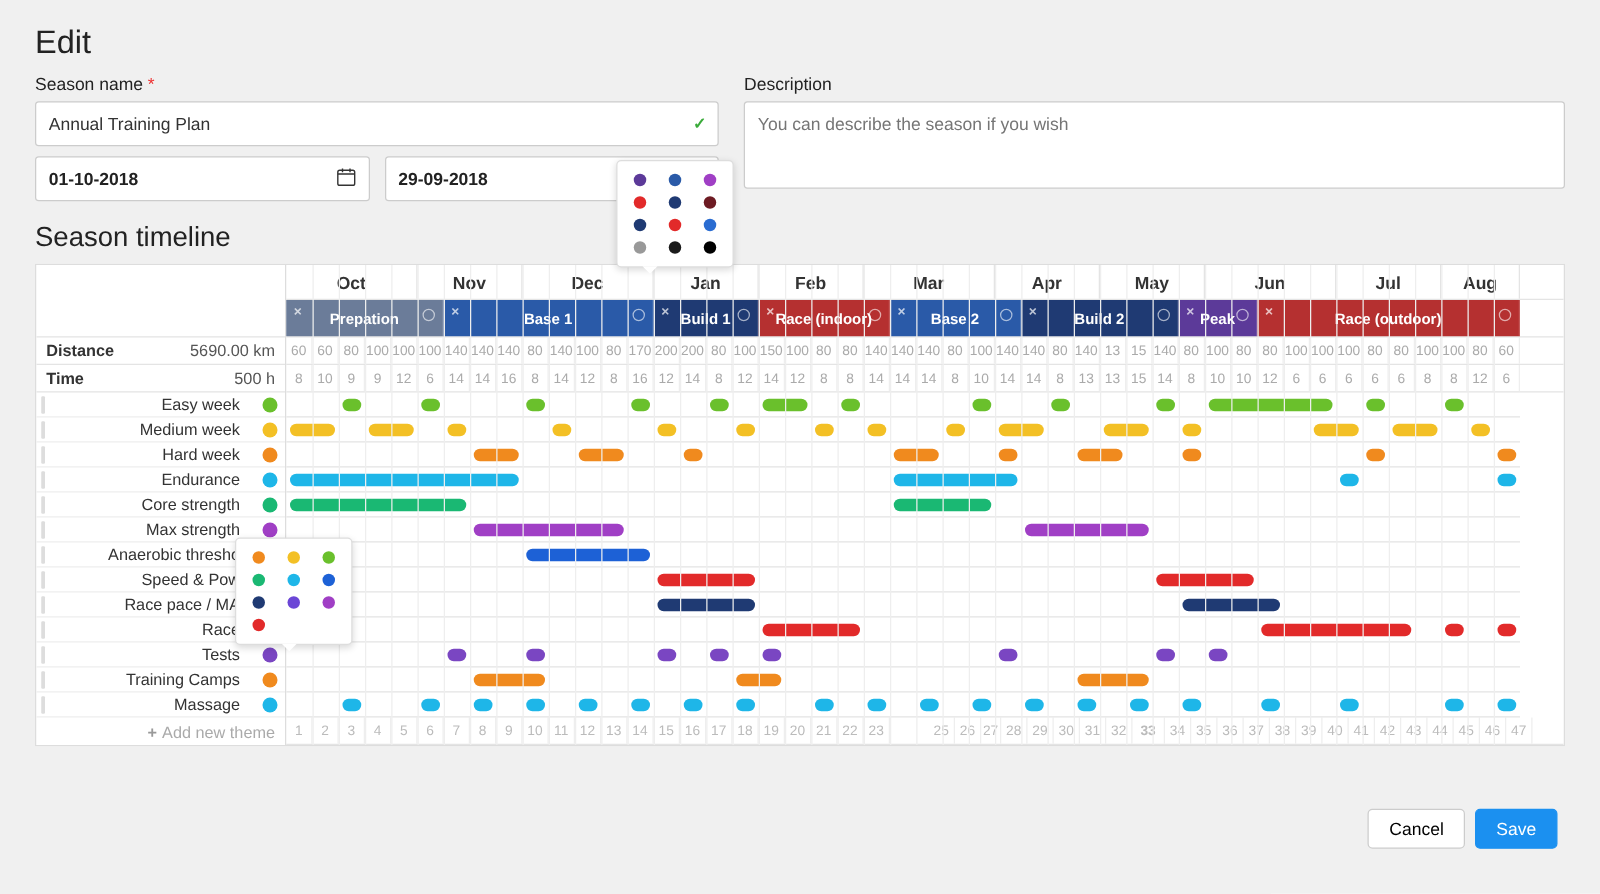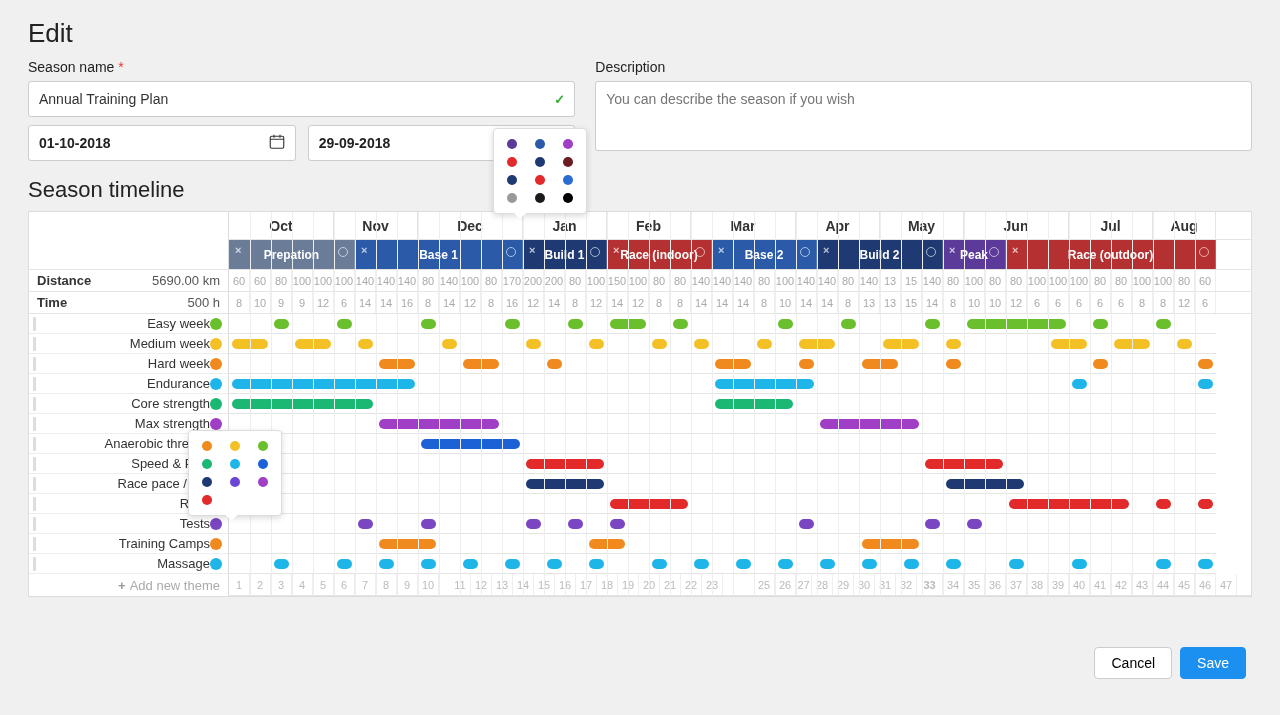--- a/index.html
+++ b/index.html
@@ -73,21 +73,21 @@
     text-align: center; font-size: 11px; color: #bbb; border-right: 1px solid #eee;
     line-height: 22px;
   }
 
   .left-header { height: 58px; border-bottom: 1px solid #e4e4e4; } 
   .left-metric { height: 22px; display: flex; justify-content: space-between; padding: 0 8px; align-items: center; border-bottom: 1px solid #e4e4e4; font-weight: 700; font-size: 13px; }
   .left-metric .val { font-weight: 400; color: #555; }
   .left-theme {
     height: 20px; display: flex; justify-content: flex-end; align-items: center;
     padding: 0 6px 0 4px; border-bottom: 1px solid #eee; font-size: 13px;
-    gap: 0;
+    gap: 18px;
   }
   .left-theme .drag { width: 3px; height: 14px; background: #ddd; margin-right: auto; border-radius: 1px; }
   .theme-dot { width: 12px; height: 12px; border-radius: 50%; flex-shrink: 0; }
   .left-add { height: 22px; display: flex; justify-content: flex-end; align-items: center; padding: 0 8px; color: #aaa; font-size: 13px; gap: 4px; }
   .left-add .plus { font-weight: 700; color: #999; }
 
   .bar {
     position: absolute; height: 10px; top: 5px; border-radius: 5px;
   }
   .grid-lines { position: absolute; inset: 0; pointer-events: none; }
@@ -498,21 +498,21 @@
               <div class="weeknum-cell" style="width: 21px;">1</div>
               <div class="weeknum-cell" style="width: 21px;">2</div>
               <div class="weeknum-cell" style="width: 21px;">3</div>
               <div class="weeknum-cell" style="width: 21px;">4</div>
               <div class="weeknum-cell" style="width: 21px;">5</div>
               <div class="weeknum-cell" style="width: 21px;">6</div>
               <div class="weeknum-cell" style="width: 21px;">7</div>
               <div class="weeknum-cell" style="width: 21px;">8</div>
               <div class="weeknum-cell" style="width: 21px;">9</div>
               <div class="weeknum-cell" style="width: 21px;">10</div>
-              <div class="weeknum-cell" style="width: 21px; margin-left: 11px;">11</div>
+              <div class="weeknum-cell" style="width: 21px;">11</div>
               <div class="weeknum-cell" style="width: 21px;">12</div>
               <div class="weeknum-cell" style="width: 21px;">13</div>
               <div class="weeknum-cell" style="width: 21px;">14</div>
               <div class="weeknum-cell" style="width: 21px;">15</div>
               <div class="weeknum-cell" style="width: 21px;">16</div>
               <div class="weeknum-cell" style="width: 21px;">17</div>
               <div class="weeknum-cell" style="width: 21px;">18</div>
               <div class="weeknum-cell" style="width: 21px;">19</div>
               <div class="weeknum-cell" style="width: 21px;">20</div>
               <div class="weeknum-cell" style="width: 21px;">21</div>

